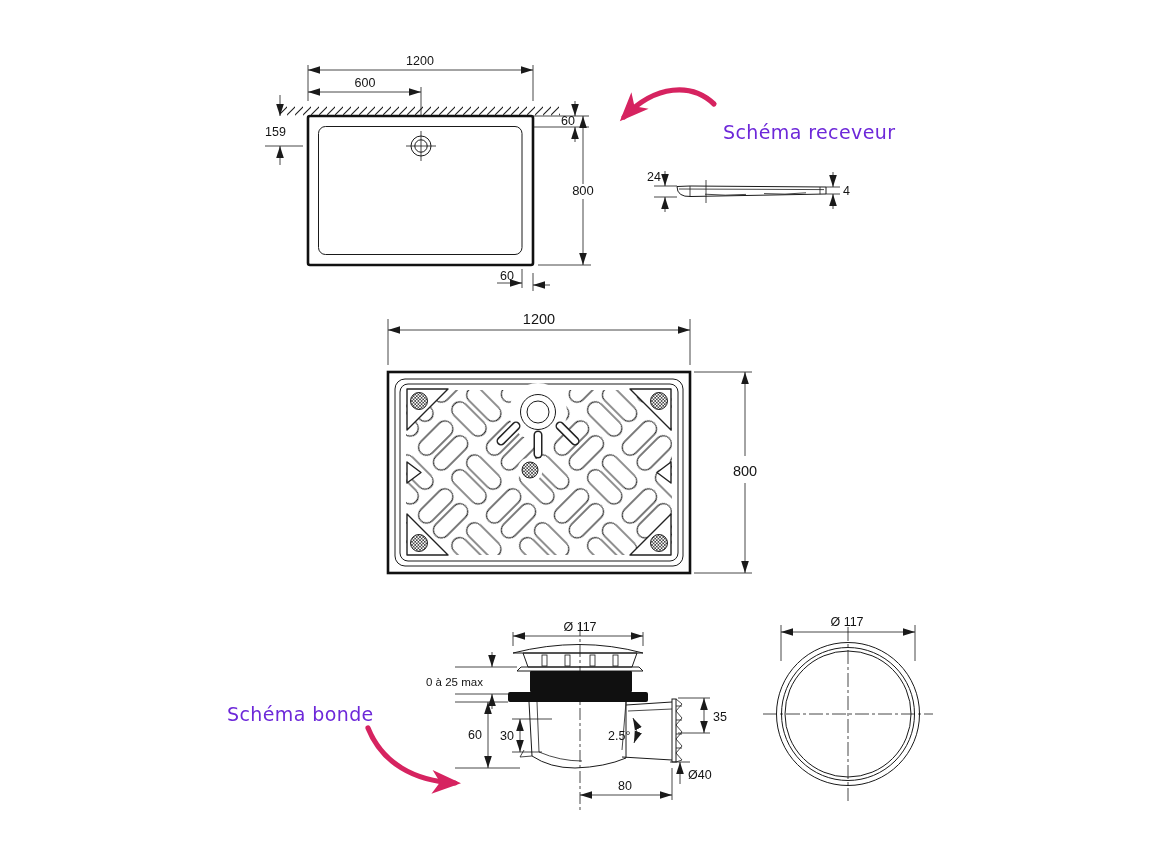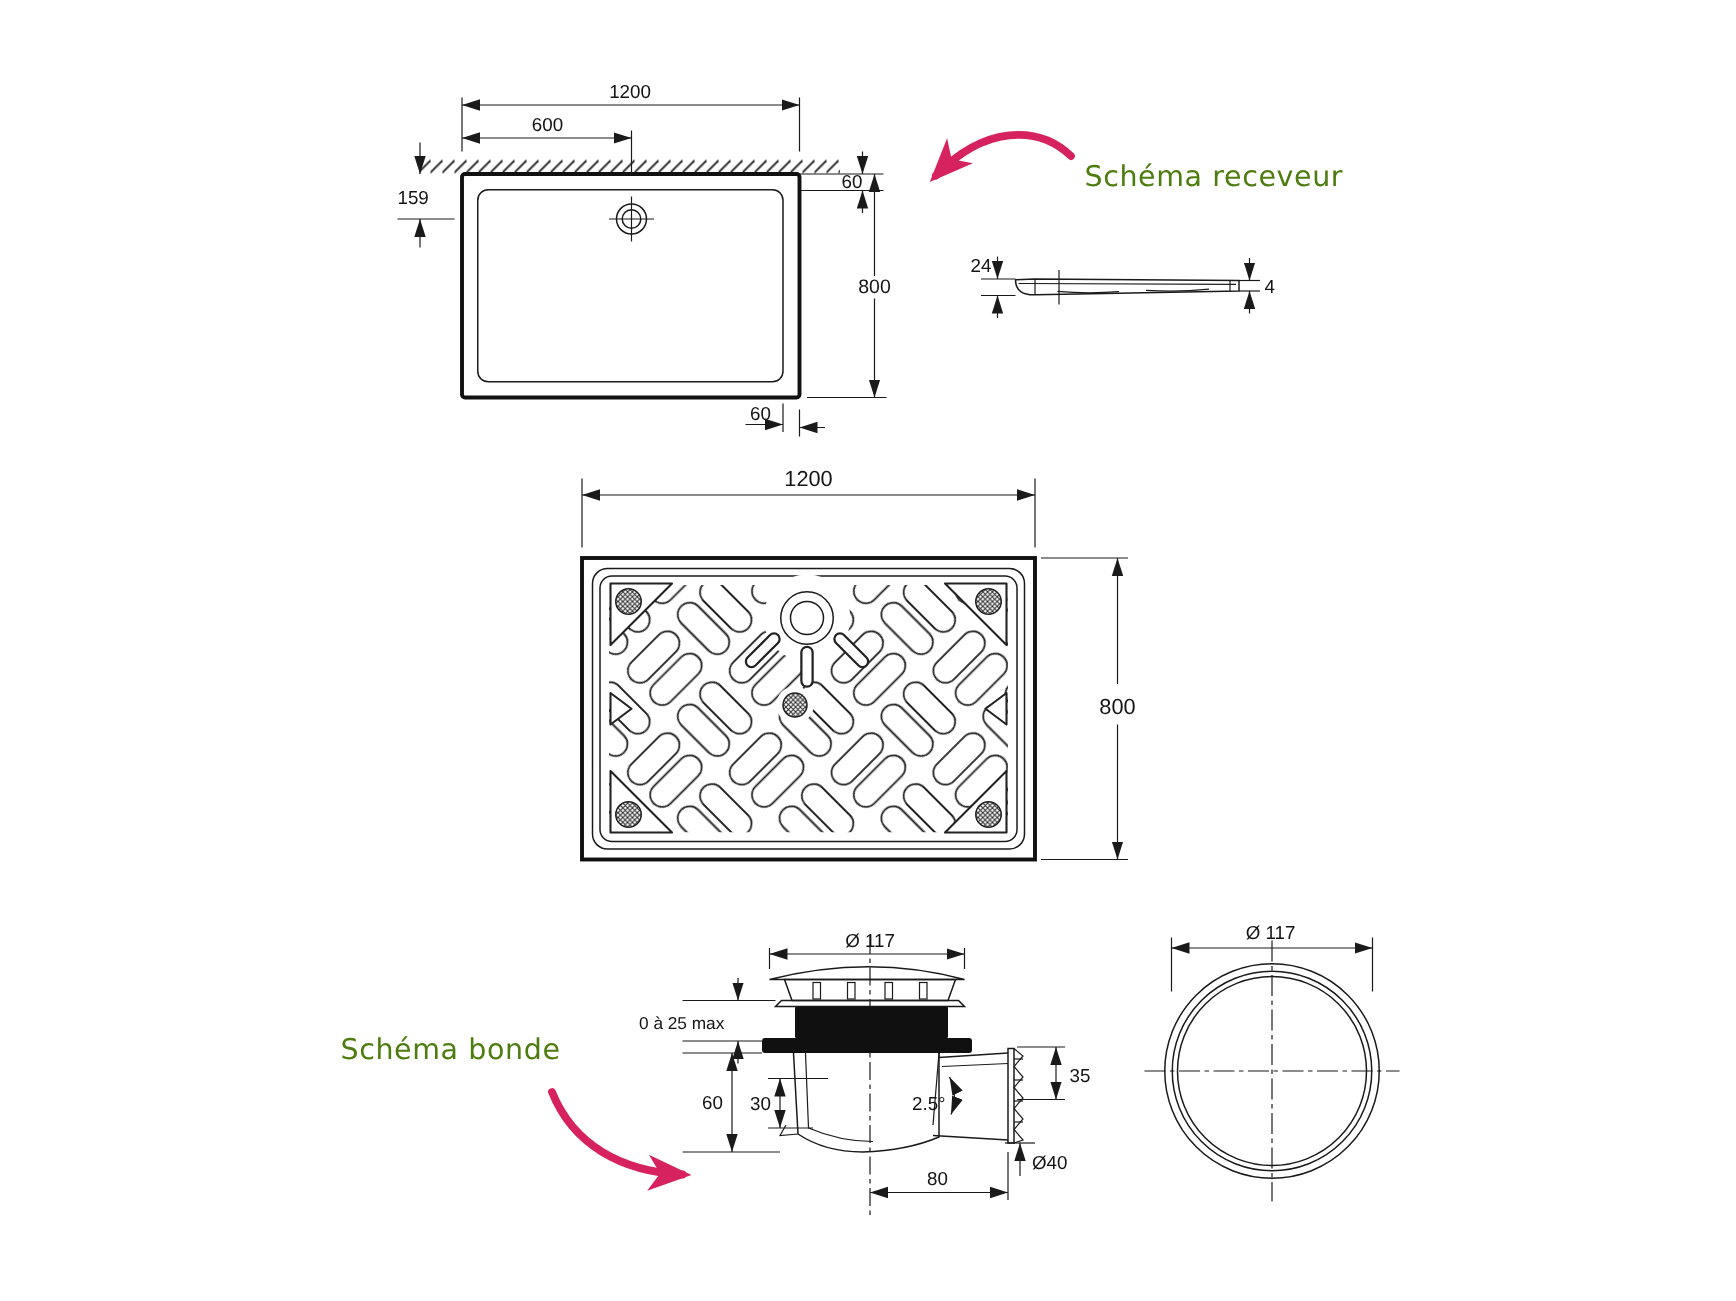--- a/index.html
+++ b/index.html
@@ -1,20 +1,20 @@
 <!DOCTYPE html>
 <html><head>
 <meta charset="utf-8">
 <style>
   html,body{margin:0;padding:0;background:#ffffff;}
   #page{position:relative;width:1157px;height:867px;background:#ffffff;overflow:hidden;
         font-family:"Liberation Sans",sans-serif;}
   .abs{position:absolute;}
   .title{font-family:"DejaVu Sans","Liberation Sans",sans-serif;font-size:19px;font-weight:500;
-         color:#4d7c0f;letter-spacing:.4px;white-space:nowrap;}
+         color:#6d28d9;letter-spacing:.4px;white-space:nowrap;margin-top:14px;}
   svg text{font-family:"Liberation Sans",sans-serif;fill:#141414;}
   .dim{font-size:12.5px;}
   .dimL{font-size:14.5px;}
   .ln{stroke:#1a1a1a;stroke-width:1;fill:none;}
   .thin{stroke:#1a1a1a;stroke-width:.8;fill:none;}
   .bold{stroke:#111;stroke-width:2.6;fill:none;}
   .tile{stroke:#222;stroke-width:1.2;fill:#fff;}
 </style>
 </head>
 <body>

